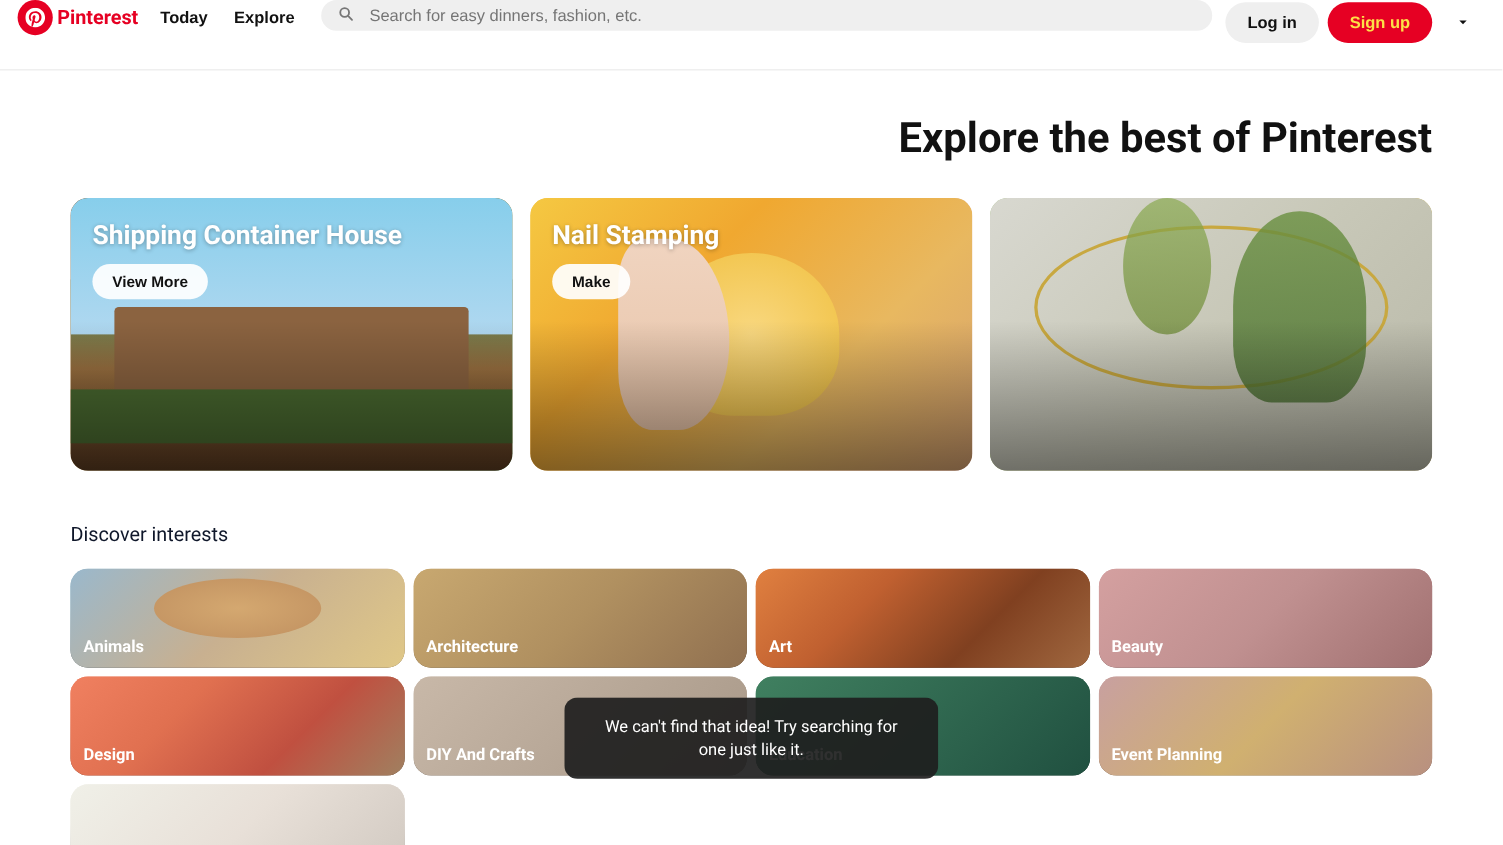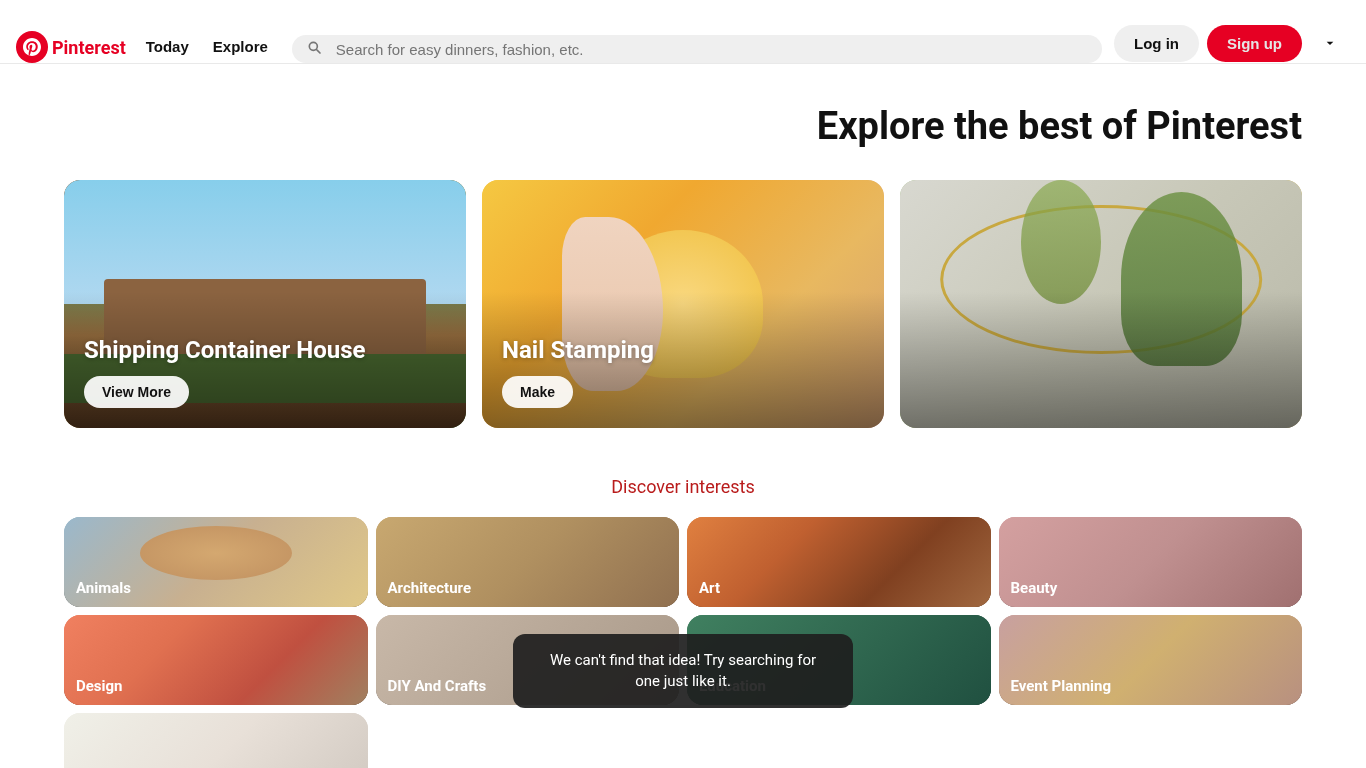--- a/index.html
+++ b/index.html
@@ -1,64 +1,64 @@
 <!DOCTYPE html>
 <html><head>
   <meta charset="utf-8">
   <style>
     * { margin: 0; padding: 0; box-sizing: border-box; }
     body { font-family: -apple-system, BlinkMacSystemFont, 'Segoe UI', Roboto, sans-serif; background: #fff; width: 1366px; min-height: 768px; overflow-x: hidden; }
 
     
     header {
-      display: flex; align-items: flex-end; padding: 0 16px; height: 64px;
+      display: flex; align-items: flex-start; padding: 0 16px; height: 64px;
       border-bottom: 1px solid #e9e9e9; position: sticky; top: 0; background: #fff; z-index: 100;
     }
     .logo-wrap { display: flex; align-items: center; gap: 4px; margin-right: 8px; }
     .pinterest-logo { width: 32px; height: 32px; background: #e60023; border-radius: 50%; display: flex; align-items: center; justify-content: center; }
     .pinterest-logo svg { fill: #fff; }
     .brand-name { font-size: 18px; font-weight: 700; color: #e60023; }
     .nav-btn { background: none; border: none; cursor: pointer; font-size: 15px; font-weight: 600; color: #111; padding: 8px 12px; border-radius: 24px; }
     .search-wrap { flex: 1; max-width: 820px; margin: 0 12px; position: relative; }
     .search-icon-wrap { position: absolute; left: 14px; top: 50%; transform: translateY(-50%); color: #767676; }
     .search-input {
       width: 100%; height: 28px; border: none; background: #efefef; border-radius: 24px;
       padding: 0 16px 0 44px; font-size: 15px; color: #333; outline: none;
     }
     .header-actions { display: flex; align-items: center; gap: 8px; margin-left: auto; }
     .login-btn { background: #efefef; border: none; border-radius: 24px; padding: 10px 20px; font-size: 15px; font-weight: 600; cursor: pointer; color: #111; }
-    .signup-btn { background: #e60023; border: none; border-radius: 24px; padding: 10px 20px; font-size: 15px; font-weight: 600; cursor: pointer; color: #e5e5e5; }
+    .signup-btn { background: #e60023; border: none; border-radius: 24px; padding: 10px 20px; font-size: 15px; font-weight: 600; cursor: pointer; color: #fde047; }
     .more-btn { background: none; border: none; cursor: pointer; width: 40px; height: 40px; display: flex; align-items: center; justify-content: center; border-radius: 50%; }
 
     
     main { padding: 40px 64px 40px; }
     .explore-title { text-align: right; font-size: 38px; font-weight: 700; color: #111; margin-bottom: 32px; }
 
     
     .hero-cards { display: grid; grid-template-columns: 1fr 1fr 1fr; gap: 16px; margin-bottom: 48px; }
     .hero-card {
       border-radius: 16px; overflow: hidden; position: relative; height: 248px;
-      display: flex; flex-direction: column; justify-content: flex-end;
+      display: flex; flex-direction: column; 
     }
     .hero-card-bg { position: absolute; inset: 0; background-size: cover; background-position: center; }
     .hero-card-overlay { position: absolute; inset: 0; background: linear-gradient(to top, rgba(0,0,0,0.45) 0%, transparent 55%); }
     .hero-card-content { position: relative; z-index: 2; padding: 20px 20px 20px; }
     .hero-card-title { font-size: 24px; font-weight: 700; color: #fff; margin-bottom: 12px; text-shadow: 0 1px 4px rgba(0,0,0,0.3); }
     .hero-card-btn {
       background: rgba(255,255,255,0.92); border: none; border-radius: 24px;
       padding: 8px 18px; font-size: 14px; font-weight: 600; cursor: pointer; color: #111;
     }
 
     
     .card-bg-house { background: linear-gradient(135deg, #7a5c3a 0%, #b8864a 30%, #5c7a4a 70%, #4a6e3a 100%); }
     .card-bg-nails { background: linear-gradient(135deg, #f5c842 0%, #f0a830 30%, #e8c4a0 60%, #d4a090 100%); }
     .card-bg-plants { background: linear-gradient(135deg, #b8c8a0 0%, #8aaa70 30%, #c8b870 60%, #a09060 100%); }
 
     
-    .discover-title { text-align: center; font-size: 18px; font-weight: 400; color: #b91c1c; margin-bottom: 20px; }
+    .discover-title { font-size: 18px; font-weight: 400; color: #0f172a; margin-bottom: 20px; }
     .interests-grid { display: grid; grid-template-columns: repeat(4, 1fr); gap: 8px; }
     .interest-card {
       border-radius: 16px; overflow: hidden; position: relative; height: 90px;
       cursor: pointer; display: flex; align-items: flex-end;
     }
     .interest-card-overlay { position: absolute; inset: 0; background: linear-gradient(to top, rgba(0,0,0,0.5) 0%, transparent 60%); }
     .interest-card-label { position: relative; z-index: 2; padding: 10px 12px; font-size: 15px; font-weight: 700; color: #fff; }
 
     
     .int-animals { background: linear-gradient(135deg, #8ab4c8 0%, #c8a890 60%, #e0c080 100%); }

